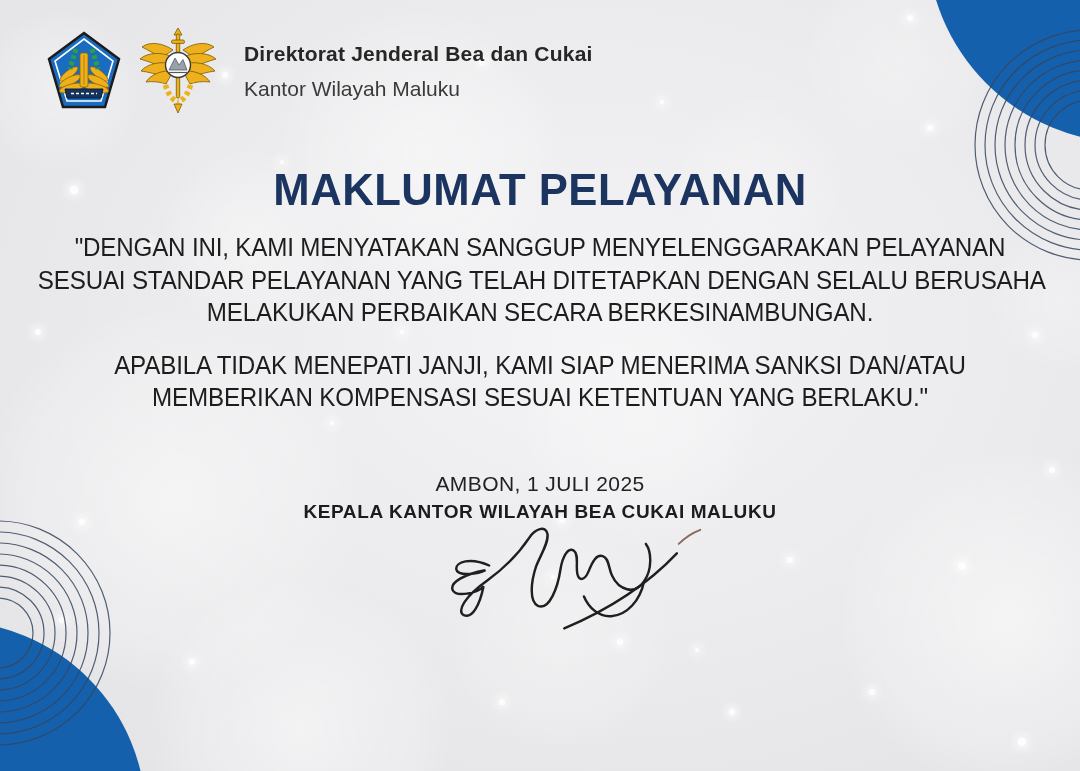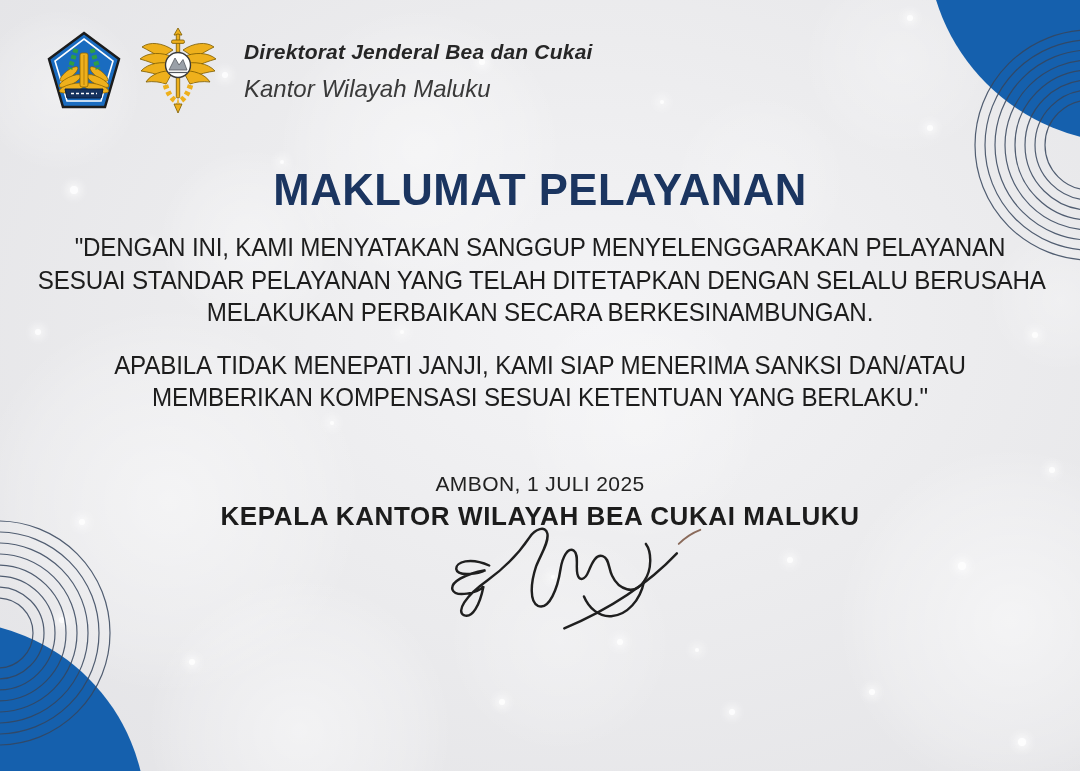--- a/index.html
+++ b/index.html
@@ -16,23 +16,23 @@
   
   .bokeh, .dot { position:absolute; border-radius:50%; pointer-events:none; }
   .bokeh { background: radial-gradient(circle, rgba(255,255,255,.95) 0%, rgba(255,255,255,.35) 55%, rgba(255,255,255,0) 72%); }
   .dot   { background:#fff; box-shadow: 0 0 8px 3px rgba(255,255,255,.85); }
 
   .deco-svg { position:absolute; left:0; top:0; }
 
   
   .brand { position:absolute; left:46px; top:26px; display:flex; align-items:center; }
   .brand .logo { flex:0 0 auto; }
-  .brand-text { margin-left:22px;font-style:italic; }
+  .brand-text { margin-left:22px; }
   .brand-line1 { font-size:21px; font-weight:bold; color:#262626; letter-spacing:.2px; }
-  .brand-line2 { font-size:24px; color:#3a3a3a; margin-top:11px; }
+  .brand-line2 { font-size:21px; color:#3a3a3a; margin-top:11px; }
 
   
   .title {
     position:absolute; left:0; top:164px; width:100%;
     text-align:center; font-size:45px; font-weight:bold;
     color: var(--title-navy, #1b3560);
     letter-spacing:.5px;
     transform: scaleX(.97);
   }
 
@@ -41,21 +41,21 @@
   .statement p { transform: scaleX(.93); transform-origin:center; }
   .statement p + p { margin-top:20px; }
   .stmt-line {
     display:block; font-size:26px; line-height:32.5px;
     color: var(--text-dark, #1d1d1d); letter-spacing:-.2px; white-space:nowrap;
   }
 
   
   .closing { position:absolute; left:0; top:472px; width:100%; text-align:center; color:#222; }
   .place-date { font-size:21px; letter-spacing:.4px; }
-  .signer-title { font-size:26px; font-weight:bold; letter-spacing:.6px; margin-top:5px; color:#1c1c1c; }
+  .signer-title { font-size:19px; font-weight:bold; letter-spacing:.6px; margin-top:5px; color:#1c1c1c; }
 
   .signature-wrap { position:absolute; left:0; top:512px; width:100%; text-align:center; }
   .signature-wrap svg { margin-left:56px; }
 
   .signer-name {
     position:absolute; left:0; top:623px; width:100%; text-align:center;
     font-size:17.5px; font-weight:bold; letter-spacing:.5px; color:#191919;
   }
 </style>
 </head>

